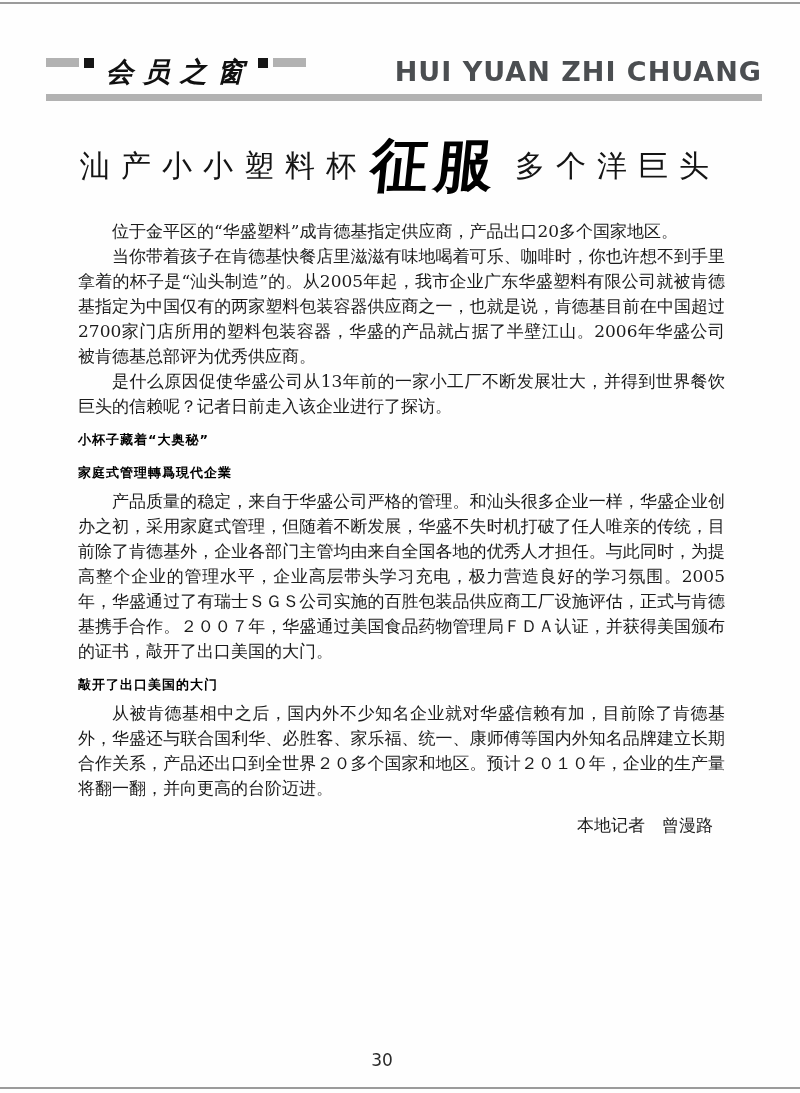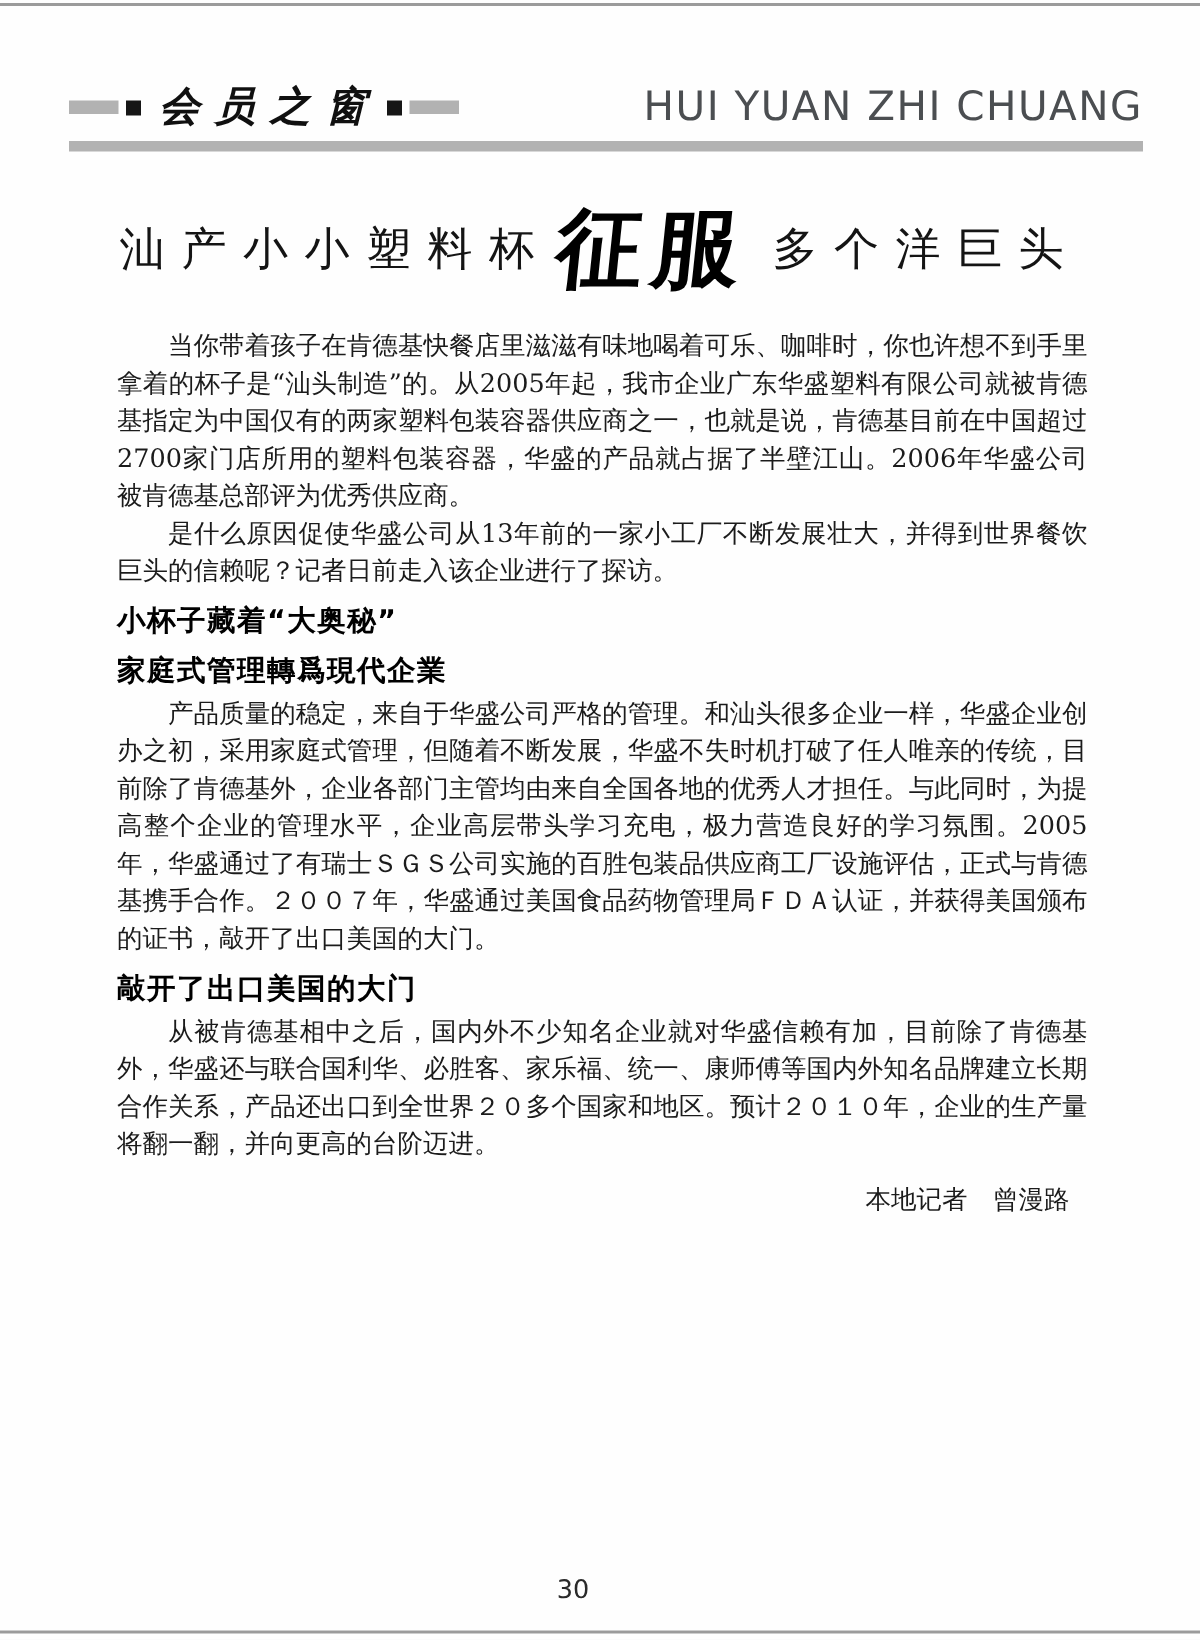--- a/index.html
+++ b/index.html
@@ -8,52 +8,52 @@
     width:800px; height:1093px; margin:0 auto; position:relative; overflow:hidden;
     background:#fefefe;
     font-family:"DejaVu Serif","Liberation Serif",serif;
     color:#1b1b1b;
   }
   .top-rule { position:absolute; top:2px; left:0; width:800px; height:2px; background:#9b9b9b; }
   .bottom-rule { position:absolute; top:1087px; left:0; width:800px; height:2px; background:#9b9b9b; }
 
   .page-header { padding:58px 38px 0 46px; }
   .header-row { display:flex; justify-content:space-between; align-items:center; }
-  .column-badge { display:flex; align-items:center; }
+  .column-badge { display:flex; align-items:flex-start; }
   .deco-bar { width:33px; height:9px; background:#b2b2b2; display:inline-block; }
   .deco-sq  { width:10px; height:10px; background:#161616; display:inline-block; margin:0 0 0 5px; }
   .deco-sq.right { margin:0 5px 0 0; }
   .column-title-cn {
     font-size:27px; font-weight:bold; font-style:italic; color:#101010;
     letter-spacing:10px; padding:0 4px 0 12px; line-height:1;
   }
   .column-title-pinyin {
     font-family:"DejaVu Sans","Liberation Sans",sans-serif;
-    font-size:27px; color:#4b4e51; letter-spacing:1px; line-height:1; font-weight:400;
+    font-size:27px; color:#4b4e51; letter-spacing:1px; line-height:1; font-weight:700;
   }
   .header-rule { margin-top:9px; height:7px; background:#b2b2b2; }
 
   .article-title {
     display:flex; align-items:center; justify-content:center;
     margin:26px 20px 14px 20px; font-weight:normal; white-space:nowrap;
   }
   .t-side { font-size:30px; color:#141414; letter-spacing:11px; }
   .t-emph {
     font-size:58px; font-weight:bold; color:#000;
     transform:skewX(-6deg); margin:0 16px 0 4px; letter-spacing:6px;
   }
 
   .article-body {
     margin:4px 75px 0 78px;
     font-size:17px; line-height:25px; text-align:justify; color:#1b1b1b;
   }
   .article-body p { text-indent:2em; }
   .heading-hei {
     font-family:"DejaVu Sans","Liberation Sans",sans-serif;
-    font-size:19px; font-weight:bold; color:#000; margin:8px 0 4px; letter-spacing:1px;
+    font-size:13px; font-weight:bold; color:#000; margin:8px 0 4px; letter-spacing:1px;
   }
   .byline { text-align:right; text-indent:0 !important; padding-right:12px; margin-top:12px; }
 
   .page-number {
     position:absolute; top:1050px; left:0; width:764px; text-align:center;
     font-family:"DejaVu Sans","Liberation Sans",sans-serif;
     font-size:17px; color:#2a2a2a;
   }
 </style>
 </head>
@@ -75,20 +75,21 @@
   <div class="header-rule"></div>
 </header>
 
 <h1 class="article-title">
   <span class="t-side">汕产小小塑料杯</span>
   <span class="t-emph">征服</span>
   <span class="t-side">多个洋巨头</span>
 </h1>
 
 <main class="article-body">
+  <p>位于金平区的“华盛塑料”成肯德基指定供应商，产品出口20多个国家地区。</p>
   <p>当你带着孩子在肯德基快餐店里滋滋有味地喝着可乐、咖啡时，你也许想不到手里拿着的杯子是“汕头制造”的。从2005年起，我市企业广东华盛塑料有限公司就被肯德基指定为中国仅有的两家塑料包装容器供应商之一，也就是说，肯德基目前在中国超过2700家门店所用的塑料包装容器，华盛的产品就占据了半壁江山。2006年华盛公司被肯德基总部评为优秀供应商。</p>
   <p>是什么原因促使华盛公司从13年前的一家小工厂不断发展壮大，并得到世界餐饮巨头的信赖呢？记者日前走入该企业进行了探访。</p>
 
   <h2 class="heading-hei">小杯子藏着“大奥秘”</h2>
 
   <h2 class="heading-hei">家庭式管理轉爲現代企業</h2>
   <p>产品质量的稳定，来自于华盛公司严格的管理。和汕头很多企业一样，华盛企业创办之初，采用家庭式管理，但随着不断发展，华盛不失时机打破了任人唯亲的传统，目前除了肯德基外，企业各部门主管均由来自全国各地的优秀人才担任。与此同时，为提高整个企业的管理水平，企业高层带头学习充电，极力营造良好的学习氛围。2005年，华盛通过了有瑞士ＳＧＳ公司实施的百胜包装品供应商工厂设施评估，正式与肯德基携手合作。２００７年，华盛通过美国食品药物管理局ＦＤＡ认证，并获得美国颁布的证书，敲开了出口美国的大门。</p>
 
   <h2 class="heading-hei">敲开了出口美国的大门</h2>
   <p>从被肯德基相中之后，国内外不少知名企业就对华盛信赖有加，目前除了肯德基外，华盛还与联合国利华、必胜客、家乐福、统一、康师傅等国内外知名品牌建立长期合作关系，产品还出口到全世界２０多个国家和地区。预计２０１０年，企业的生产量将翻一翻，并向更高的台阶迈进。</p>

